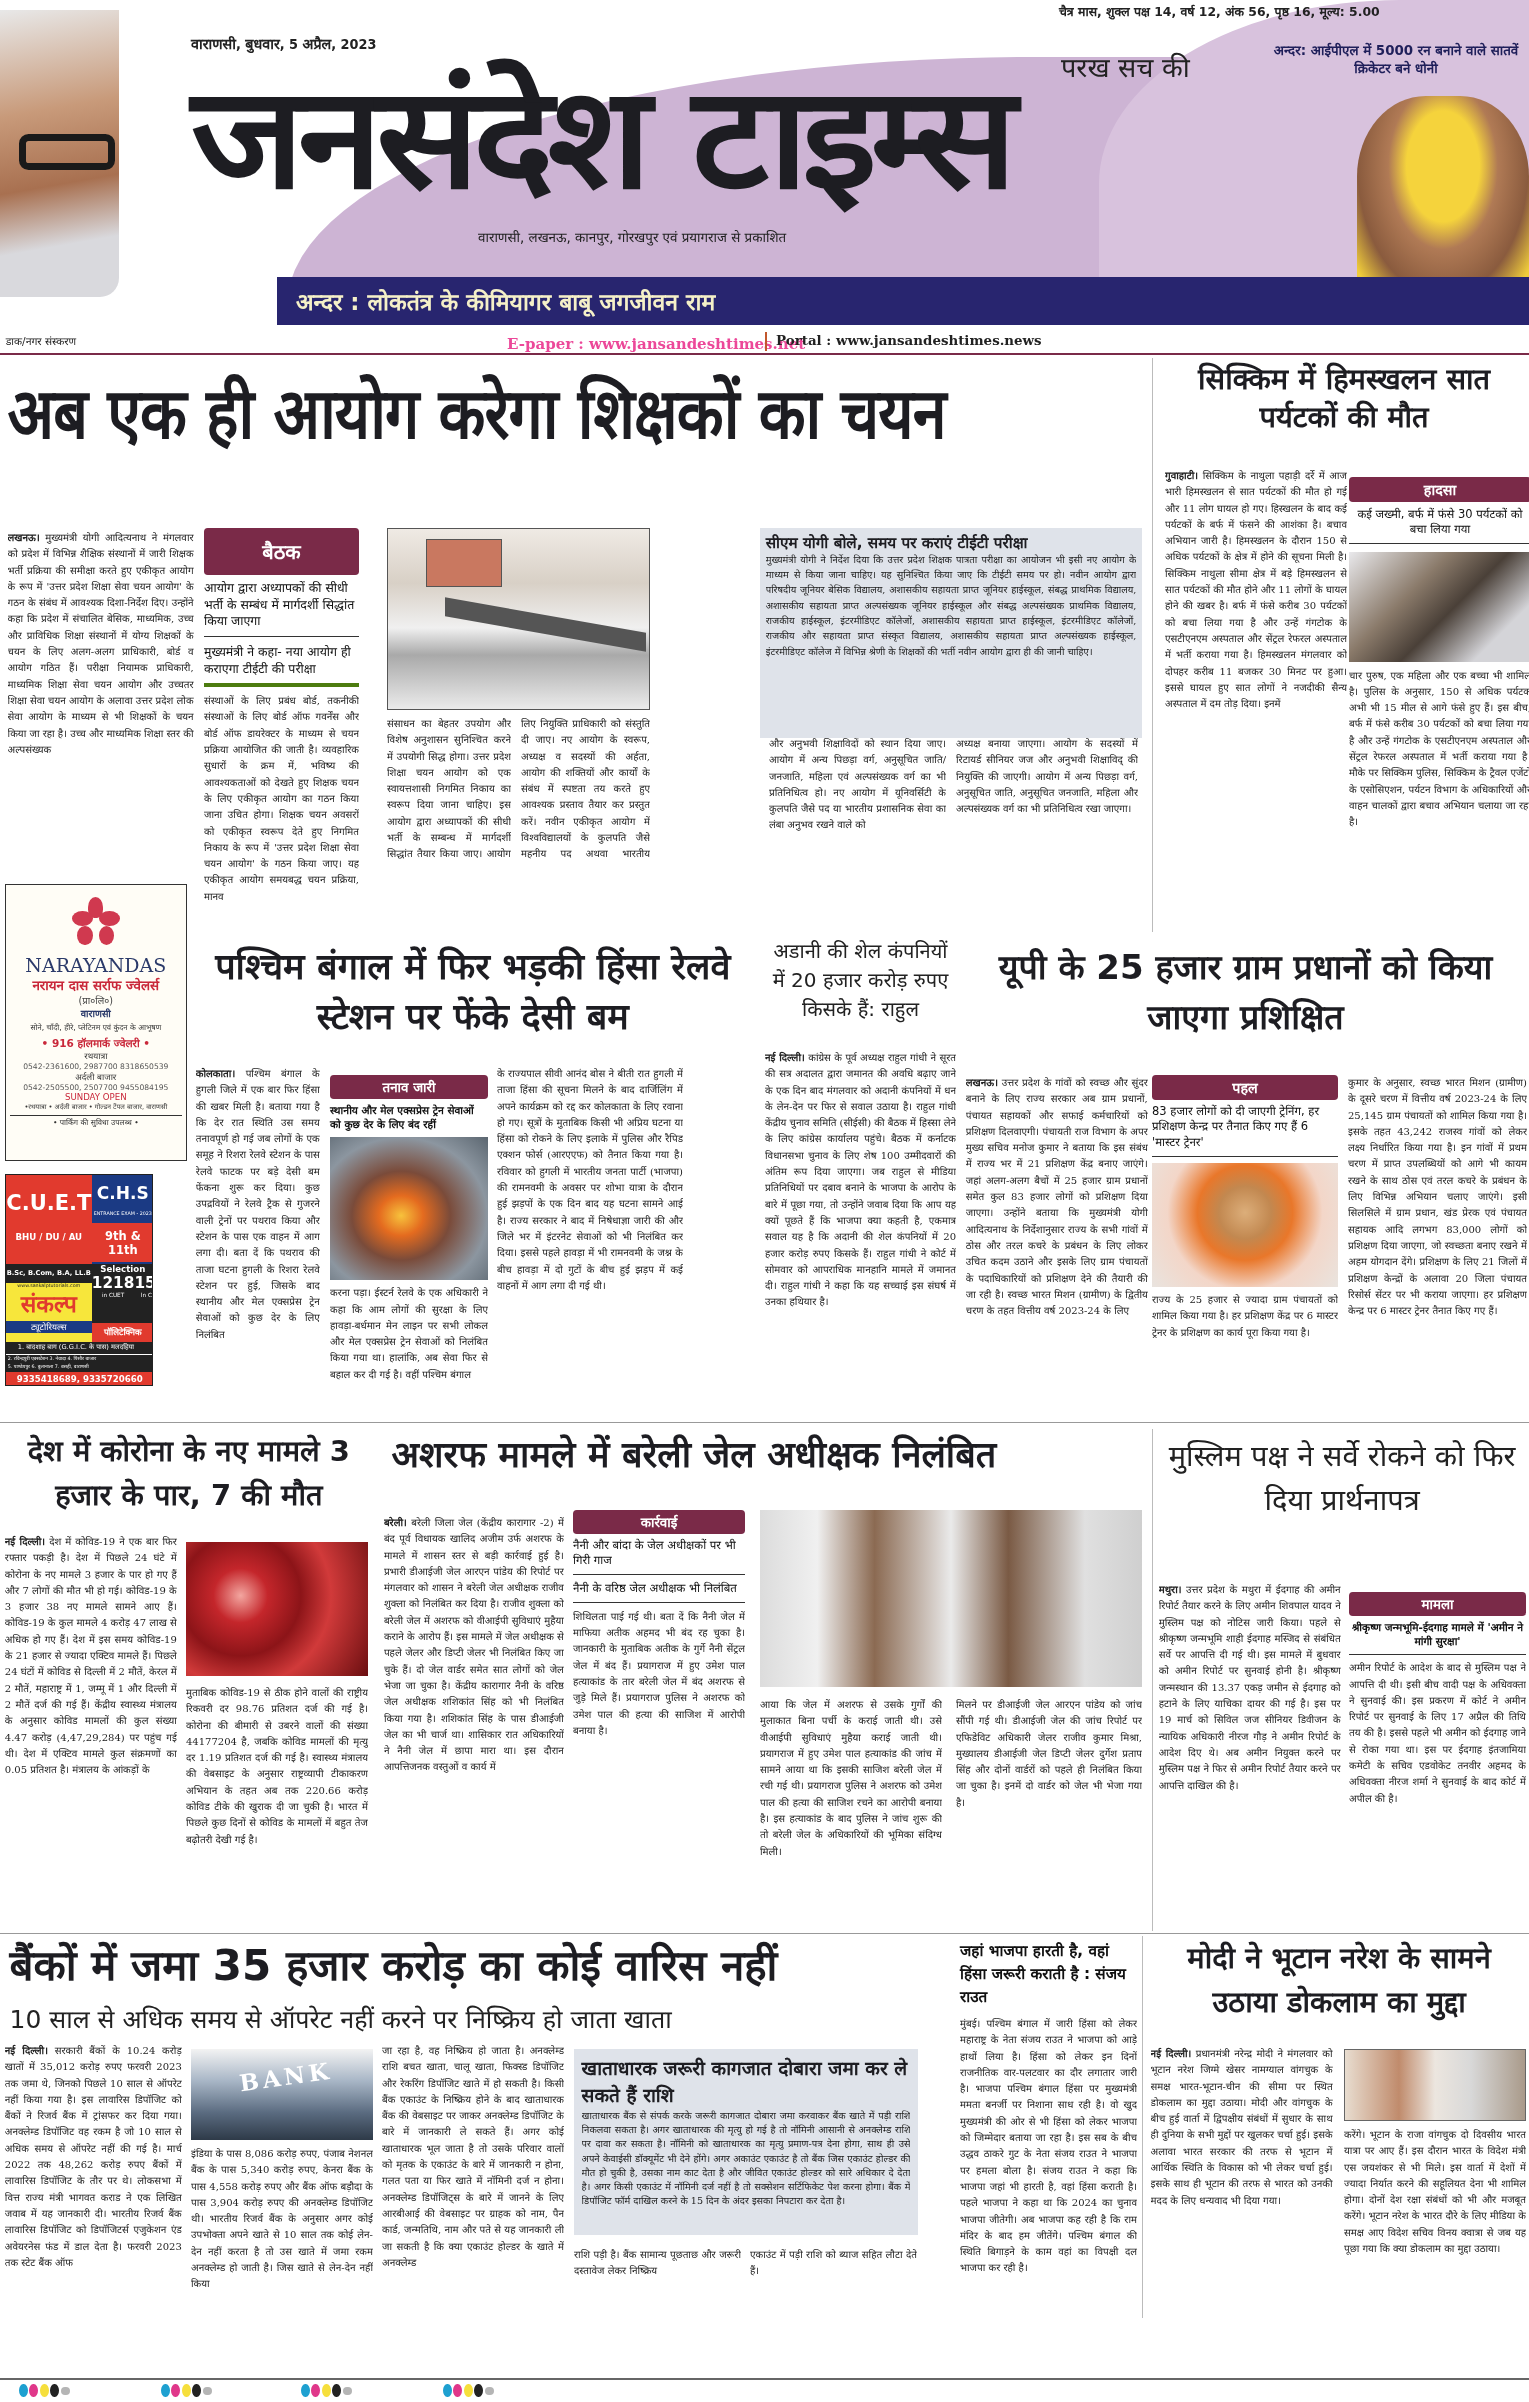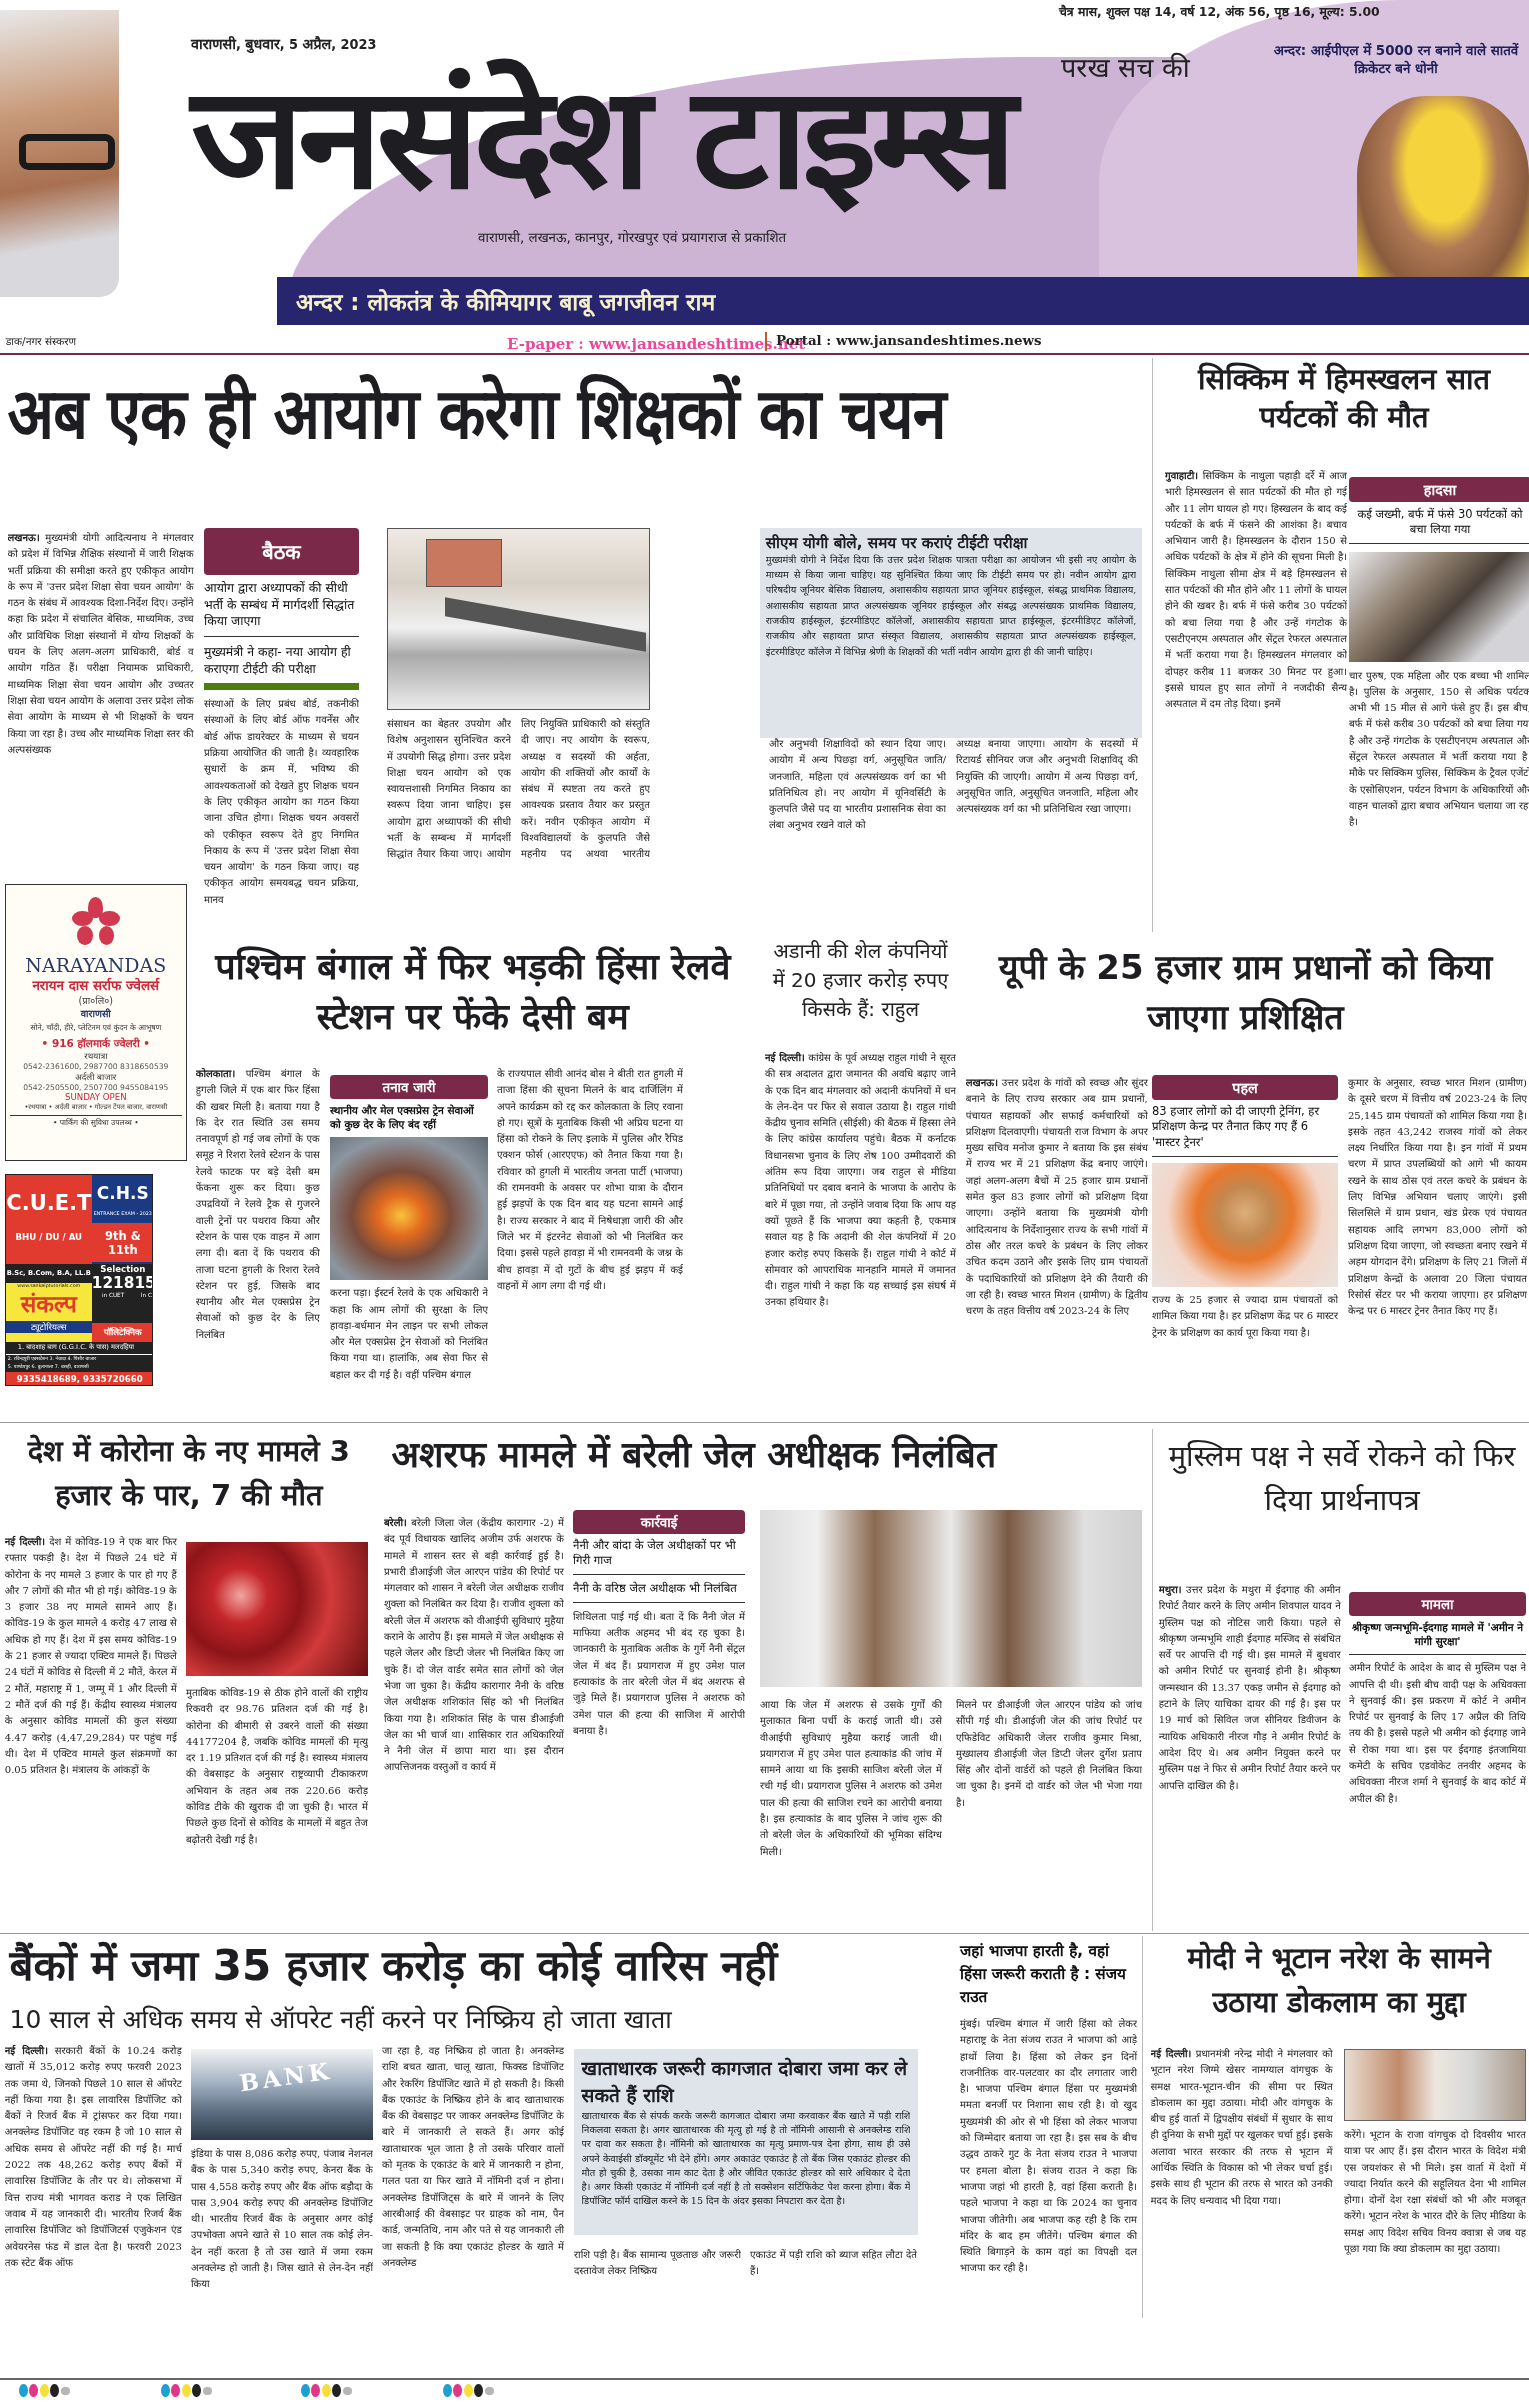--- a/index.html
+++ b/index.html
@@ -52,21 +52,21 @@
   <div class="abs hl-black" style="left:7.6px;top:7.6px;width:1138px;font-size:61px;line-height:84px;transform:scaleY(1.15);transform-origin:top;">अब एक ही आयोग करेगा शिक्षकों का चयन</div>
 
   <div class="abs body-text" style="left:7.6px;top:172px;width:186px;height:325px;">
     <b>लखनऊ।</b>
     <span>मुख्यमंत्री योगी आदित्यनाथ ने मंगलवार को प्रदेश में विभिन्न शैक्षिक संस्थानों में जारी शिक्षक भर्ती प्रक्रिया की समीक्षा करते हुए एकीकृत आयोग के रूप में 'उत्तर प्रदेश शिक्षा सेवा चयन आयोग' के गठन के संबंध में आवश्यक दिशा-निर्देश दिए। उन्होंने कहा कि प्रदेश में संचालित बेसिक, माध्यमिक, उच्च और प्राविधिक शिक्षा संस्थानों में योग्य शिक्षकों के चयन के लिए अलग-अलग प्राधिकारी, बोर्ड व आयोग गठित हैं। परीक्षा नियामक प्राधिकारी, माध्यमिक शिक्षा सेवा चयन आयोग और उच्चतर शिक्षा सेवा चयन आयोग के अलावा उत्तर प्रदेश लोक सेवा आयोग के माध्यम से भी शिक्षकों के चयन किया जा रहा है। उच्च और माध्यमिक शिक्षा स्तर की अल्पसंख्यक</span>
   </div>
 
   <div class="abs" style="left:204px;top:170px;width:155px;">
     <div class="tag" style="font-size:20px;padding:10px 0;">बैठक</div>
     <div class="sub-hl" style="font-size:12.4px;margin-top:4.8px;padding-bottom:5.7px;border-bottom:1px solid #333;">आयोग द्वारा अध्यापकों की सीधी भर्ती के सम्बंध में मार्गदर्शी सिद्धांत किया जाएगा</div>
-    <div class="sub-hl" style="font-size:12.4px;margin-top:7.6px;padding-bottom:5.7px;border-bottom:7px solid #4d7c0f;">मुख्यमंत्री ने कहा- नया आयोग ही कराएगा टीईटी की परीक्षा</div>
+    <div class="sub-hl" style="font-size:12.4px;margin-top:7.6px;padding-bottom:5.7px;border-bottom:4px solid #4d7c0f;">मुख्यमंत्री ने कहा- नया आयोग ही कराएगा टीईटी की परीक्षा</div>
     <div class="body-text" style="margin-top:5.7px;height:220px;">संस्थाओं के लिए प्रबंध बोर्ड, तकनीकी संस्थाओं के लिए बोर्ड ऑफ गवर्नेंस और बोर्ड ऑफ डायरेक्टर के माध्यम से चयन प्रक्रिया आयोजित की जाती है। व्यवहारिक सुधारों के क्रम में, भविष्य की आवश्यकताओं को देखते हुए शिक्षक चयन के लिए एकीकृत आयोग का गठन किया जाना उचित होगा। शिक्षक चयन अवसरों को एकीकृत स्वरूप देते हुए निगमित निकाय के रूप में 'उत्तर प्रदेश शिक्षा सेवा चयन आयोग' के गठन किया जाए। यह एकीकृत आयोग समयबद्ध चयन प्रक्रिया, मानव</div>
   </div>
 
   <div class="abs img" style="left:387px;top:170px;width:263px;height:182px;background:linear-gradient(180deg,#efeae4 0%,#d8d0c6 30%,#f0f0f0 55%,#a9a9a9 70%,#ebebeb 100%);border:1px solid #555;">
     <div class="abs" style="left:38px;top:9.6px;width:76px;height:48px;background:#c97860;border:1.9px solid #555;"></div>
     <div class="abs" style="left:57px;top:86px;width:201px;height:19px;background:#555;transform:skewY(10deg);"></div>
   </div>
   <div class="abs body-text" style="left:387px;top:358px;width:124px;height:143px;">संसाधन का बेहतर उपयोग और विशेष अनुशासन सुनिश्चित करने में उपयोगी सिद्ध होगा। उत्तर प्रदेश शिक्षा चयन आयोग को एक स्वायत्तशासी निगमित निकाय का स्वरूप दिया जाना चाहिए। इस आयोग द्वारा अध्यापकों की सीधी भर्ती के सम्बन्ध में मार्गदर्शी सिद्धांत तैयार किया जाए। आयोग अध्यापकों की नियुक्ति के संबंध में चयन परीक्षा, साक्षात्कार आदि के माध्यम से चयन की प्रक्रिया पूरी करते हुए अभ्यर्थियों की नियुक्ति के</div>
   <div class="abs body-text" style="left:521px;top:358px;width:129px;height:143px;">लिए नियुक्ति प्राधिकारी को संस्तुति दी जाए। नए आयोग के स्वरूप, अध्यक्ष व सदस्यों की अर्हता, आयोग की शक्तियों और कार्यों के संबंध में स्पष्टता तय करते हुए आवश्यक प्रस्ताव तैयार कर प्रस्तुत करें। नवीन एकीकृत आयोग में विश्वविद्यालयों के कुलपति जैसे महनीय पद अथवा भारतीय प्रशासनिक सेवा का सुदीर्घ अनुभव रखने वाले व्यक्ति को अध्यक्ष बनाया जाना चाहिए। इसी प्रकार, सदस्यों में वरिष्ठ न्यायाधीश</div>
 

